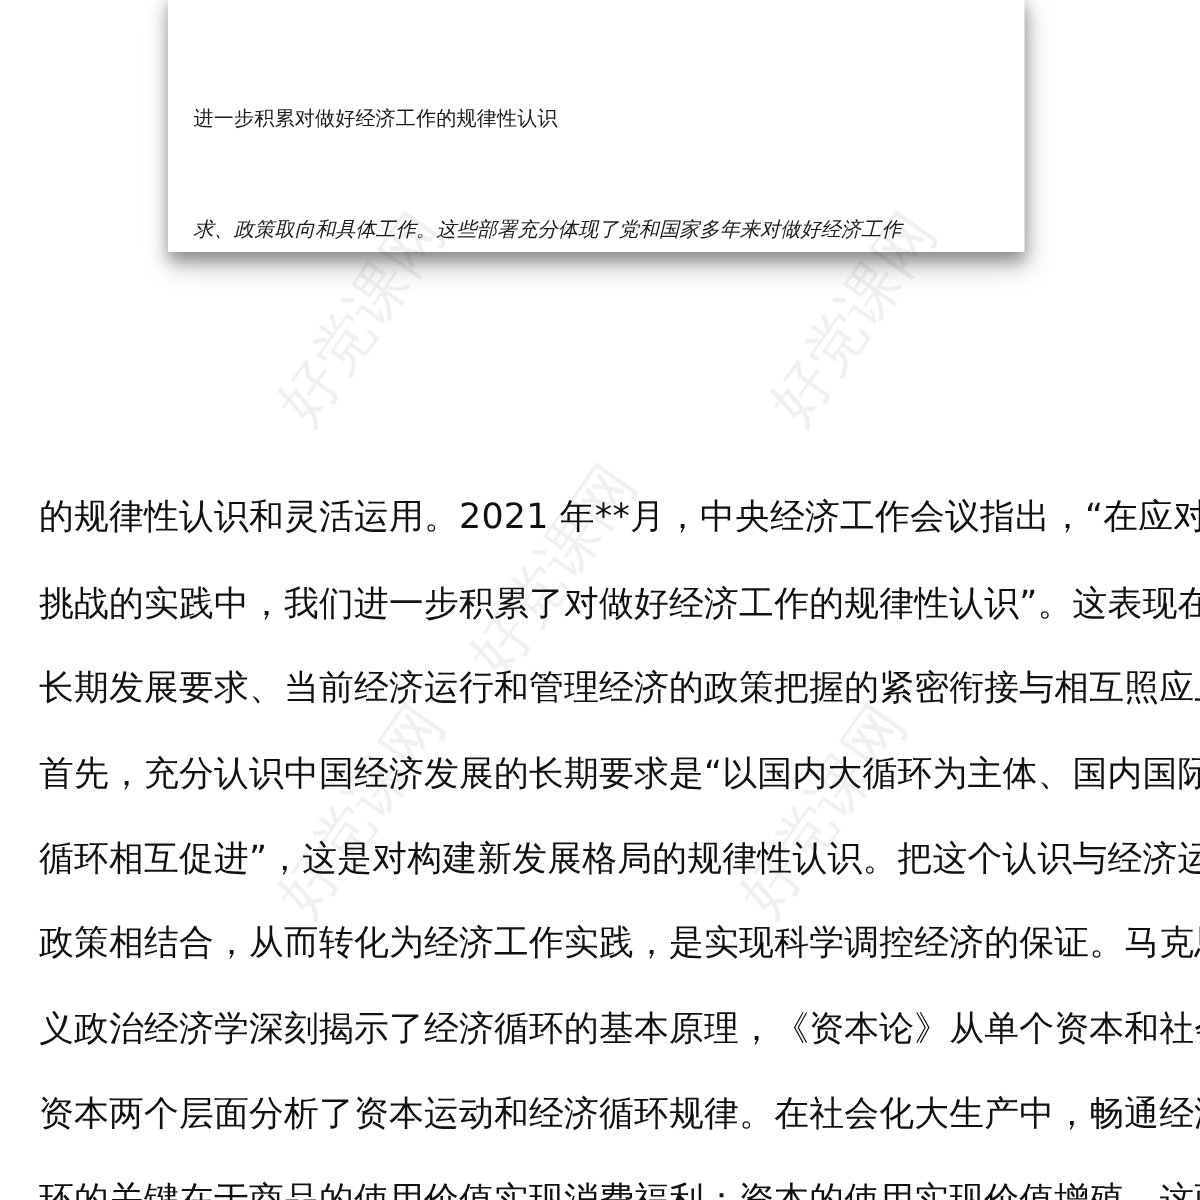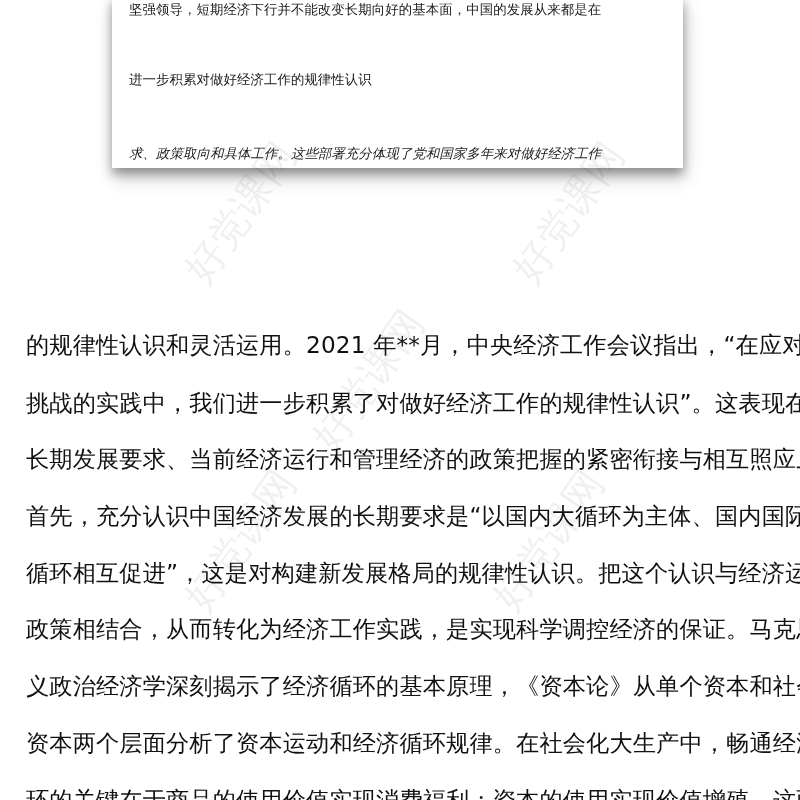--- a/index.html
+++ b/index.html
@@ -51,21 +51,20 @@
       transform-origin: left top;
       white-space: nowrap;
       z-index: 3;
       pointer-events: none;
     }
   </style>
 </head>
 <body>
 
 <div class="card">
-  <div class="card-line" style="top:6px;">坚强领导，短期经济下行并不能改变长期向好的基本面，中国的发展从来都是在</div>
   <div class="card-line" style="top:76px;">进一步积累对做好经济工作的规律性认识</div>
   <div class="card-line" style="top:150px;font-style:italic;">求、政策取向和具体工作。这些部署充分体现了党和国家多年来对做好经济工作</div>
 </div>
 
 <div>
   <div class="main-line" style="top:331px;">的规律性认识和灵活运用。2021 年**月，中央经济工作会议指出，“在应对风险</div>
   <div class="main-line" style="top:389px;">挑战的实践中，我们进一步积累了对做好经济工作的规律性认识”。这表现在对</div>
   <div class="main-line" style="top:445px;">长期发展要求、当前经济运行和管理经济的政策把握的紧密衔接与相互照应上。</div>
   <div class="main-line" style="top:502px;">首先，充分认识中国经济发展的长期要求是“以国内大循环为主体、国内国际双</div>
   <div class="main-line" style="top:559px;">循环相互促进”，这是对构建新发展格局的规律性认识。把这个认识与经济运行</div>

